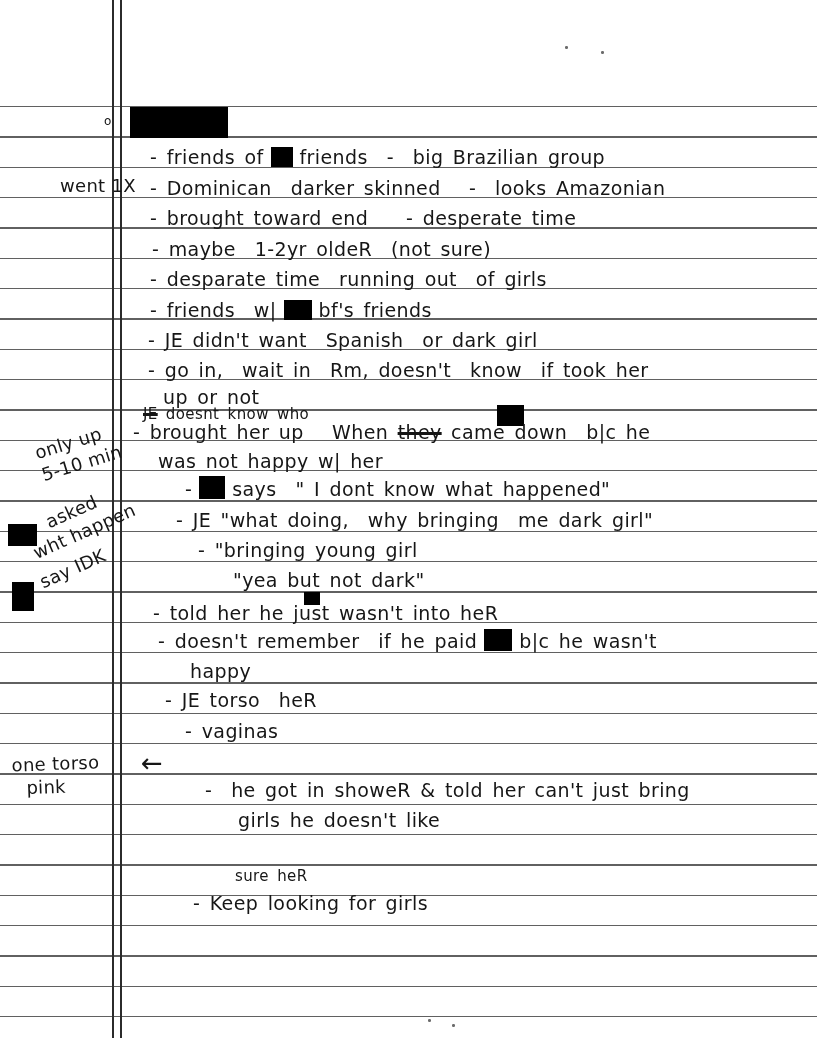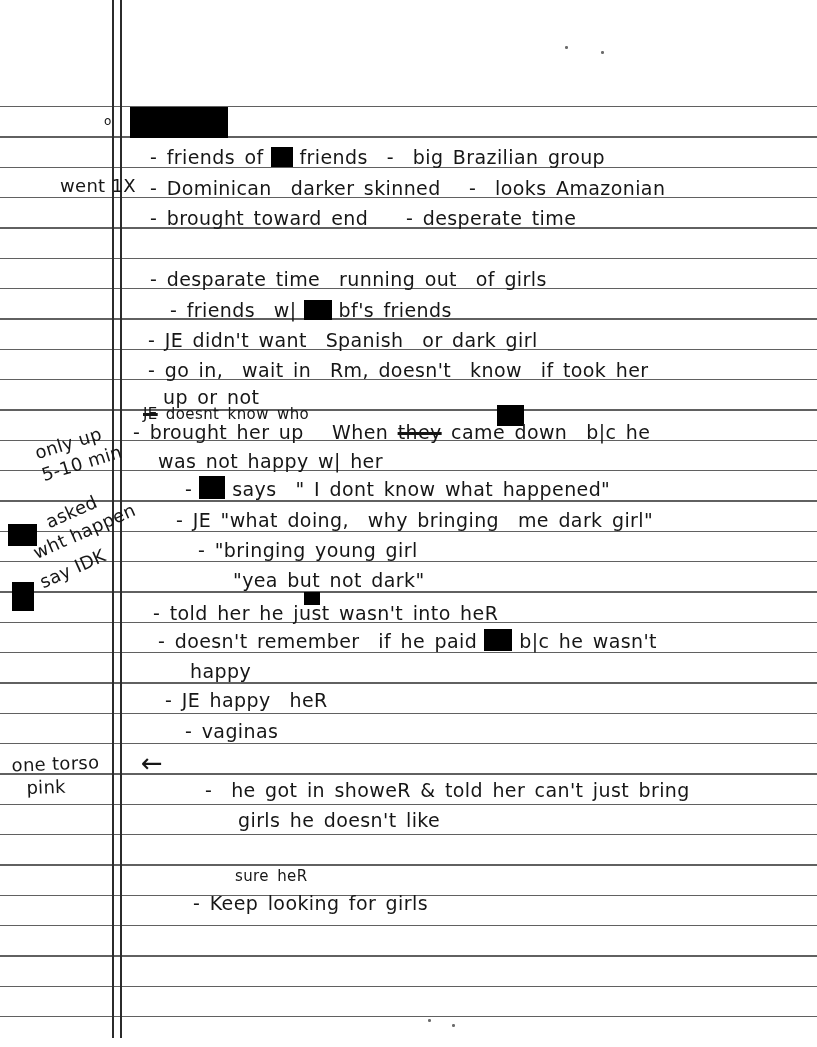--- a/index.html
+++ b/index.html
@@ -48,24 +48,25 @@
   <div class="marginmark" style="left:104px;top:114px;">o</div>
 
   <div class="redact-abs" style="left:130px;top:107px;width:98px;height:31px;"></div>
 
   <div class="row" style="left:150px;top:144px;"><span>- friends of</span><span class="redact" style="width:22px;"></span><span>friends  -  big Brazilian group</span></div>
 
   <div class="row" style="left:150px;top:175px;text-align:center;"><span>- Dominican  darker skinned   -  looks Amazonian</span></div>
 
   <div class="row" style="left:150px;top:205px;"><span>- brought toward end    - desperate time</span></div>
 
+  <div class="row" style="left:152px;top:236px;"><span>- maybe  1-2yr oldeR  (not sure)</span></div>
 
   <div class="row" style="left:150px;top:266px;"><span>- desparate time  running out  of girls</span></div>
 
-  <div class="row" style="left:150px;top:297px;margin-left:20px;"><span>- friends  w|</span><span class="redact" style="width:28px;"></span><span>bf's friends</span></div>
+  <div class="row" style="left:150px;top:297px;"><span>- friends  w|</span><span class="redact" style="width:28px;"></span><span>bf's friends</span></div>
 
   <div class="row" style="left:148px;top:327px;"><span>- JE didn't want  Spanish  or dark girl</span></div>
 
   <div class="row" style="left:148px;top:357px;"><span>- go in,  wait in  Rm, doesn't  know  if took her</span></div>
 
   <div class="row" style="left:163px;top:384px;"><span>up or not</span></div>
 
   <div class="row small" style="left:143px;top:404px;"><span class="strike">JE</span><span> doesnt know who</span></div>
   <div class="redact-abs" style="left:497px;top:405px;width:27px;height:21px;"></div>
 
@@ -81,21 +82,21 @@
 
   <div class="row" style="left:233px;top:567px;"><span>"yea but not dark"</span></div>
 
   <div class="row" style="left:153px;top:600px;"><span>- told her</span><span> he just wasn't into heR</span></div>
   <div class="redact-abs" style="left:304px;top:592px;width:16px;height:13px;"></div>
 
   <div class="row" style="left:158px;top:628px;"><span>- doesn't remember  if he paid</span><span class="redact" style="width:28px;height:22px;"></span><span>b|c he wasn't</span></div>
 
   <div class="row" style="left:190px;top:658px;"><span>happy</span></div>
 
-  <div class="row" style="left:165px;top:687px;"><span>- JE happy  heR</span></div>
+  <div class="row" style="left:165px;top:687px;"><span>- JE torso  heR</span></div>
 
   <div class="row" style="left:185px;top:718px;"><span>- vaginas</span></div>
 
   <div class="arrow" style="left:141px;top:748px;">←</div>
 
   <div class="row" style="left:238px;top:807px;"><span>girls he doesn't like</span></div>
 
   <div class="row" style="left:205px;top:777px;"><span>-  he got in showeR &amp; told her can't just bring</span></div>
 
   <div class="row small" style="left:235px;top:866px;"><span>sure heR</span></div>

